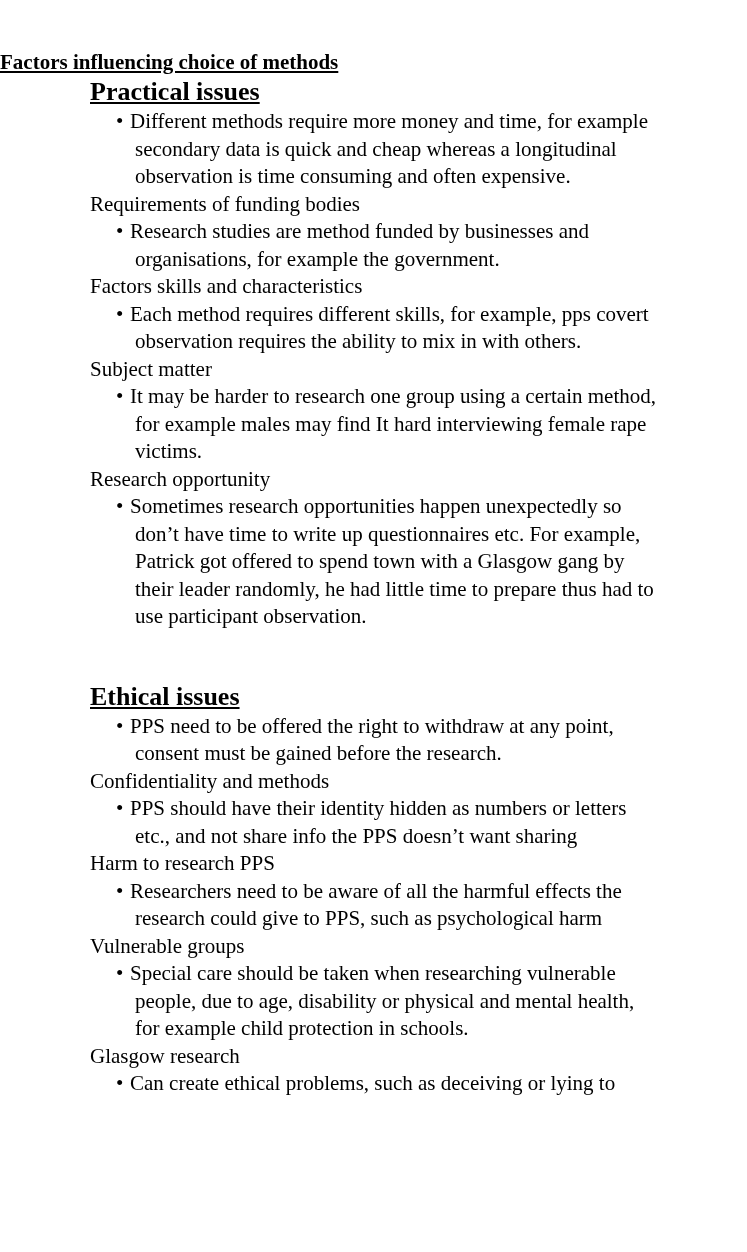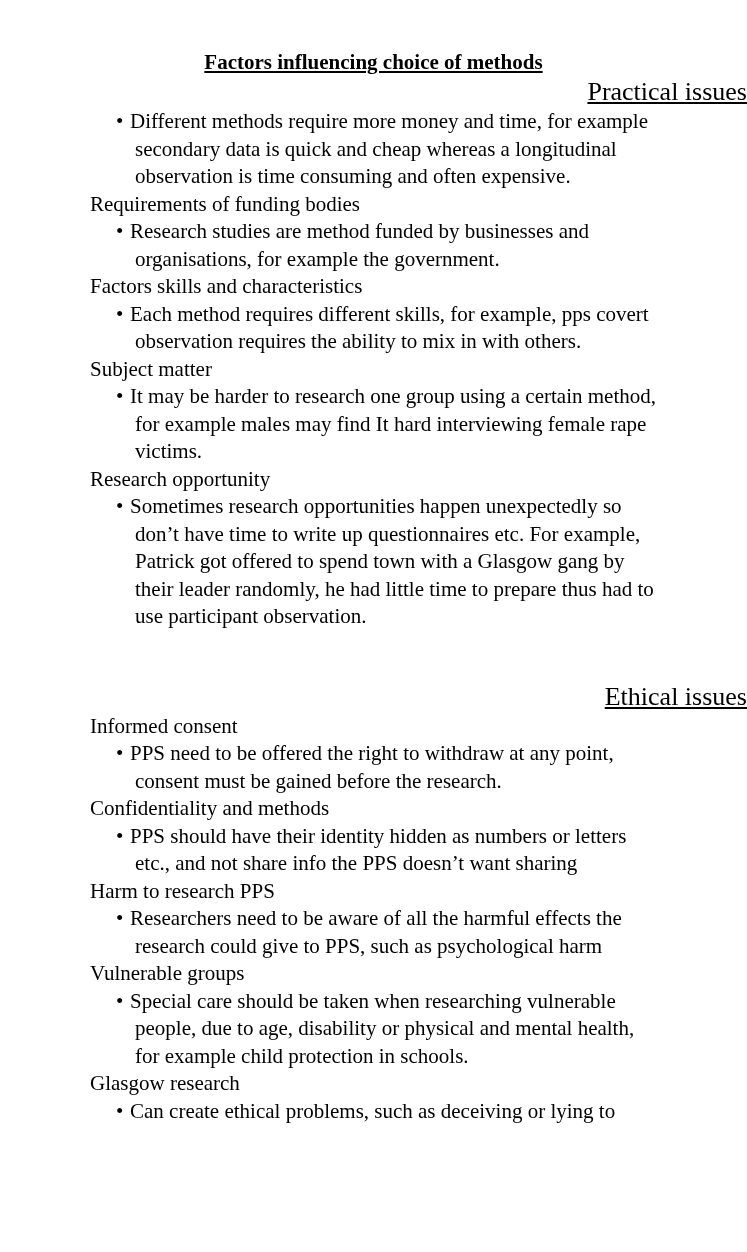--- a/index.html
+++ b/index.html
@@ -11,30 +11,29 @@
     font-family: "Liberation Serif", "DejaVu Serif", serif;
     color: #000000;
   }
   .page { padding-top: 49px; }
   .doc-title {
     margin: 0;
     font-size: 21px;
     line-height: 26px;
     font-weight: bold;
     text-decoration: underline;
-    text-align: center;
+    text-align: left;
   }
   .content { margin-left: 90px; }
   .section-heading {
     margin: 0;
     font-size: 26px;
     line-height: 33px;
-    font-weight: normal;
+    font-weight: bold;
     text-decoration: underline;
-    text-align: right;
   }
   .section-ethical { margin-top: 49px; }
   .body-text { font-size: 21px; line-height: 27.5px; }
   .topic { margin: 0; }
   .topic-label { margin: 0; }
   .bullet-list { margin: 0; padding: 0; list-style: none; }
   .bullet-item {
     position: relative;
     padding-left: 45px;
     text-indent: -5px;
@@ -91,21 +90,20 @@
         <ul class="bullet-list">
           <li class="bullet-item"><span class="bullet-marker">•</span><span>Sometimes research opportunities happen unexpectedly so don’t have time to write up questionnaires etc. For example, Patrick got offered to spend town with a Glasgow gang by their leader randomly, he had little time to prepare thus had to use participant observation.</span></li>
         </ul>
       </div>
     </section>
 
     <section class="section-ethical">
       <h2 class="section-heading">Ethical issues</h2>
 
       <div class="topic">
-        <p class="topic-label">Informed consent</p>
         <ul class="bullet-list">
           <li class="bullet-item"><span class="bullet-marker">•</span><span>PPS need to be offered the right to withdraw at any point, consent must be gained before the research.</span></li>
         </ul>
       </div>
 
       <div class="topic">
         <p class="topic-label">Confidentiality and methods</p>
         <ul class="bullet-list">
           <li class="bullet-item"><span class="bullet-marker">•</span><span>PPS should have their identity hidden as numbers or letters etc., and not share info the PPS doesn’t want sharing</span></li>
         </ul>

